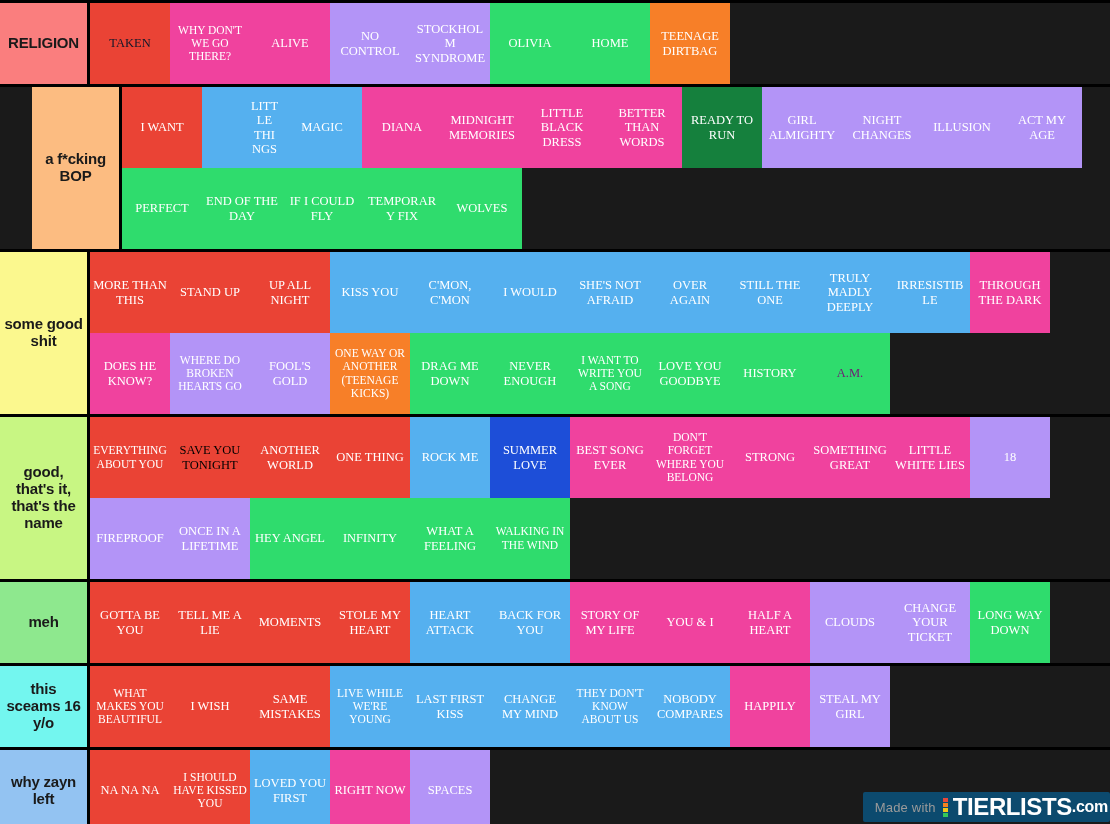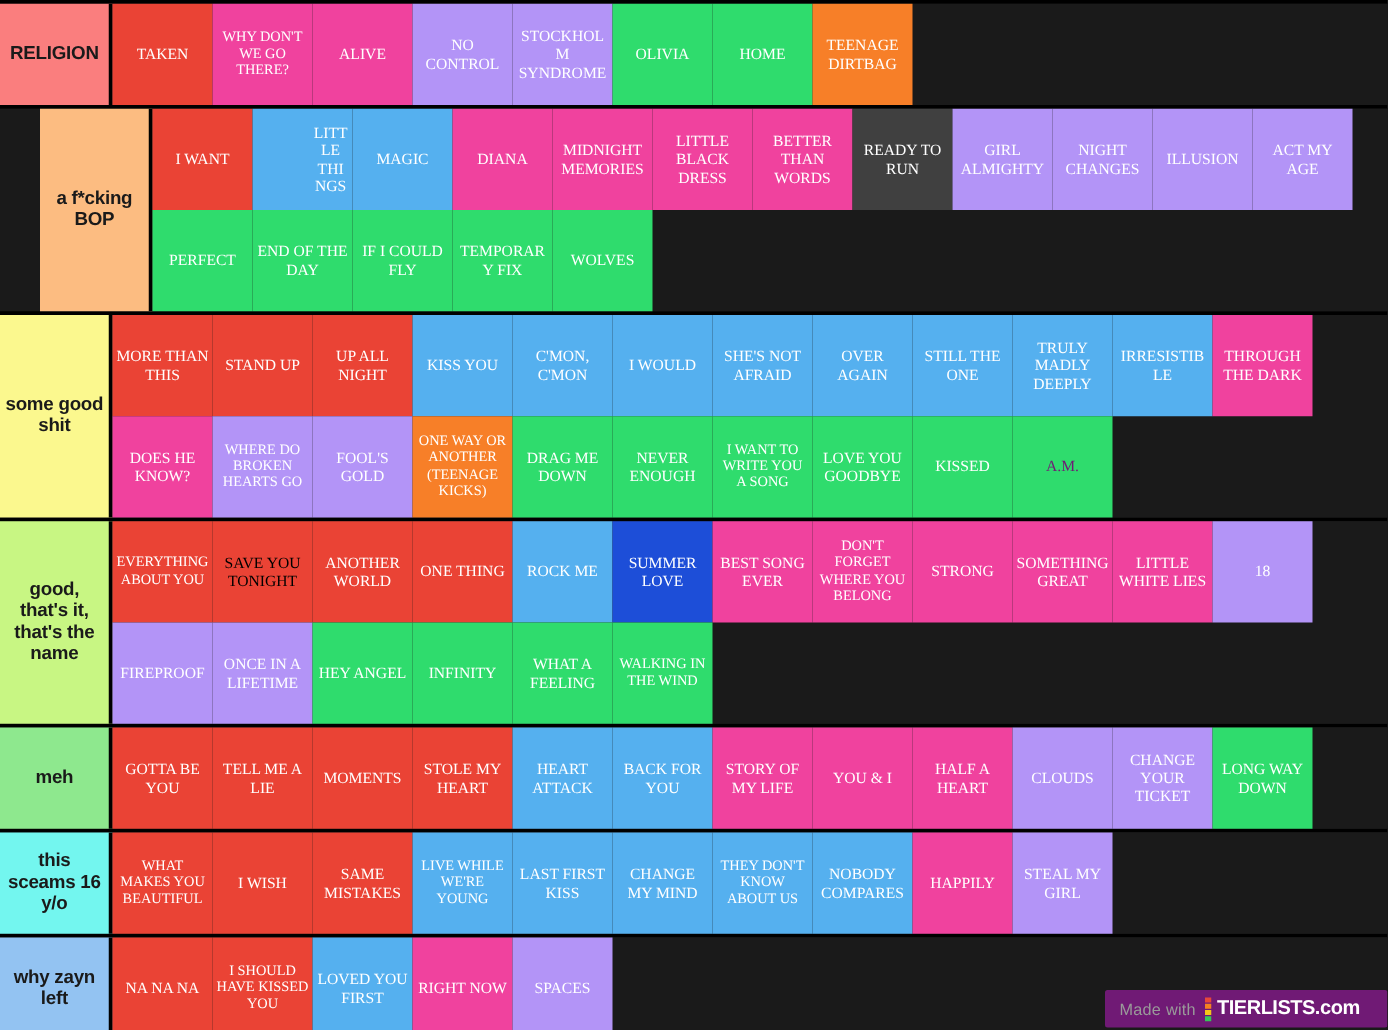--- a/index.html
+++ b/index.html
@@ -75,43 +75,43 @@
     word-break:break-word;
   }
   .item.small{font-size:11.5px;}
   .watermark{
     position:absolute;
     right:0px;
     bottom:2px;
     height:30px;
     display:flex;
     align-items:center;
-    background:#701a75;
-    padding:0 22px 0 12px;
+    background:#0c4a6e;
+    padding:0 2px 0 12px;
     box-sizing:border-box;
     border-radius:2px;
   }
   .wm-made{
     color:#9a9a9a;
     font-size:13px;
     font-family:"Liberation Sans", sans-serif;
     margin-right:7px;
     letter-spacing:0.2px;
   }
   .wm-dots{
     display:flex;
     flex-direction:column;
     justify-content:center;
     margin-right:5px;
     gap:1px;
   }
   .wm-dots i{display:block;width:5px;height:4px;}
   .wm-brand{
     color:#ffffff;
-    font-size:16px;
+    font-size:24px;
     font-weight:bold;
     font-family:"Liberation Sans", sans-serif;
     letter-spacing:-0.4px;
   }
   .wm-com{
     color:#ffffff;
     font-size:16px;
     font-weight:bold;
     font-family:"Liberation Sans", sans-serif;
     letter-spacing:-0.3px;
@@ -120,21 +120,21 @@
 </style>
 </head>
 <body>
 
 <div id="wrap">
   <div id="tierlist">
       <div class="tier-row">
         <div class="tier-label" style="background: rgb(250, 126, 126); color: rgb(26, 26, 26);">RELIGION</div>
         <div class="tier-body">
           <div class="tier-line">
-            <div class="item" style="background: rgb(234, 67, 53); color: #ffffff; text-align: center;">TAKEN</div>
+            <div class="item" style="background: rgb(234, 67, 53); color: #0f172a; text-align: center;">TAKEN</div>
             <div class="item small" style="background: rgb(240, 66, 158); color: rgb(255, 255, 255);">WHY DON'T WE GO THERE?</div>
             <div class="item" style="background: rgb(240, 66, 158); color: rgb(255, 255, 255);">ALIVE</div>
             <div class="item" style="background: rgb(179, 148, 247); color: rgb(255, 255, 255);">NO CONTROL</div>
             <div class="item" style="background: rgb(179, 148, 247); color: rgb(255, 255, 255);">STOCKHOLM SYNDROME</div>
             <div class="item" style="background: rgb(47, 220, 109); color: rgb(255, 255, 255);">OLIVIA</div>
             <div class="item" style="background: rgb(47, 220, 109); color: rgb(255, 255, 255);">HOME</div>
             <div class="item" style="background: rgb(247, 127, 40); color: rgb(255, 255, 255);">TEENAGE DIRTBAG</div>
           </div>
         </div>
       </div>
@@ -142,21 +142,21 @@
         <div class="tier-label" style="background: rgb(252, 188, 129); color: rgb(26, 26, 26); margin-left: 32px;">a f*cking BOP</div>
         <div class="tier-body">
           <div class="tier-line">
             <div class="item" style="background: rgb(234, 67, 53); color: rgb(255, 255, 255);">I WANT</div>
             <div class="item" style="background: rgb(85, 176, 239); color: rgb(255, 255, 255); padding-left: 48px;">LITTLE THINGS</div>
             <div class="item" style="background: rgb(85, 176, 239); color: rgb(255, 255, 255);">MAGIC</div>
             <div class="item" style="background: rgb(240, 66, 158); color: rgb(255, 255, 255);">DIANA</div>
             <div class="item" style="background: rgb(240, 66, 158); color: rgb(255, 255, 255);">MIDNIGHT MEMORIES</div>
             <div class="item" style="background: rgb(240, 66, 158); color: rgb(255, 255, 255);">LITTLE BLACK DRESS</div>
             <div class="item" style="background: rgb(240, 66, 158); color: rgb(255, 255, 255);">BETTER THAN WORDS</div>
-            <div class="item" style="background: #404040; color: rgb(255, 255, 255);">READY TO RUN</div>
+            <div class="item" style="background: #15803d; color: rgb(255, 255, 255);">READY TO RUN</div>
             <div class="item" style="background: rgb(179, 148, 247); color: rgb(255, 255, 255);">GIRL ALMIGHTY</div>
             <div class="item" style="background: rgb(179, 148, 247); color: rgb(255, 255, 255);">NIGHT CHANGES</div>
             <div class="item" style="background: rgb(179, 148, 247); color: rgb(255, 255, 255);">ILLUSION</div>
             <div class="item" style="background: rgb(179, 148, 247); color: rgb(255, 255, 255);">ACT MY AGE</div>
           </div>
           <div class="tier-line">
             <div class="item" style="background: rgb(47, 220, 109); color: rgb(255, 255, 255);">PERFECT</div>
             <div class="item" style="background: rgb(47, 220, 109); color: rgb(255, 255, 255);">END OF THE DAY</div>
             <div class="item" style="background: rgb(47, 220, 109); color: rgb(255, 255, 255);">IF I COULD FLY</div>
             <div class="item" style="background: rgb(47, 220, 109); color: rgb(255, 255, 255);">TEMPORARY FIX</div>
@@ -183,21 +183,21 @@
           </div>
           <div class="tier-line">
             <div class="item" style="background: rgb(240, 66, 158); color: rgb(255, 255, 255);">DOES HE KNOW?</div>
             <div class="item small" style="background: rgb(179, 148, 247); color: rgb(255, 255, 255);">WHERE DO BROKEN HEARTS GO</div>
             <div class="item" style="background: rgb(179, 148, 247); color: rgb(255, 255, 255);">FOOL'S GOLD</div>
             <div class="item small" style="background: rgb(247, 127, 40); color: rgb(255, 255, 255);">ONE WAY OR ANOTHER (TEENAGE KICKS)</div>
             <div class="item" style="background: rgb(47, 220, 109); color: rgb(255, 255, 255);">DRAG ME DOWN</div>
             <div class="item" style="background: rgb(47, 220, 109); color: rgb(255, 255, 255);">NEVER ENOUGH</div>
             <div class="item small" style="background: rgb(47, 220, 109); color: rgb(255, 255, 255);">I WANT TO WRITE YOU A SONG</div>
             <div class="item" style="background: rgb(47, 220, 109); color: rgb(255, 255, 255);">LOVE YOU GOODBYE</div>
-            <div class="item" style="background: rgb(47, 220, 109); color: rgb(255, 255, 255);">KISSED</div>
+            <div class="item" style="background: rgb(47, 220, 109); color: rgb(255, 255, 255);">HISTORY</div>
             <div class="item" style="background: rgb(47, 220, 109); color: #701a75;">A.M.</div>
           </div>
         </div>
       </div>
       <div class="tier-row">
         <div class="tier-label" style="background: rgb(200, 246, 131); color: rgb(26, 26, 26);">good, that's it, that's the name</div>
         <div class="tier-body">
           <div class="tier-line">
             <div class="item small" style="background: rgb(234, 67, 53); color: rgb(255, 255, 255);">EVERYTHING ABOUT YOU</div>
             <div class="item" style="background: rgb(234, 67, 53); color: #000000;">SAVE YOU TONIGHT</div>

